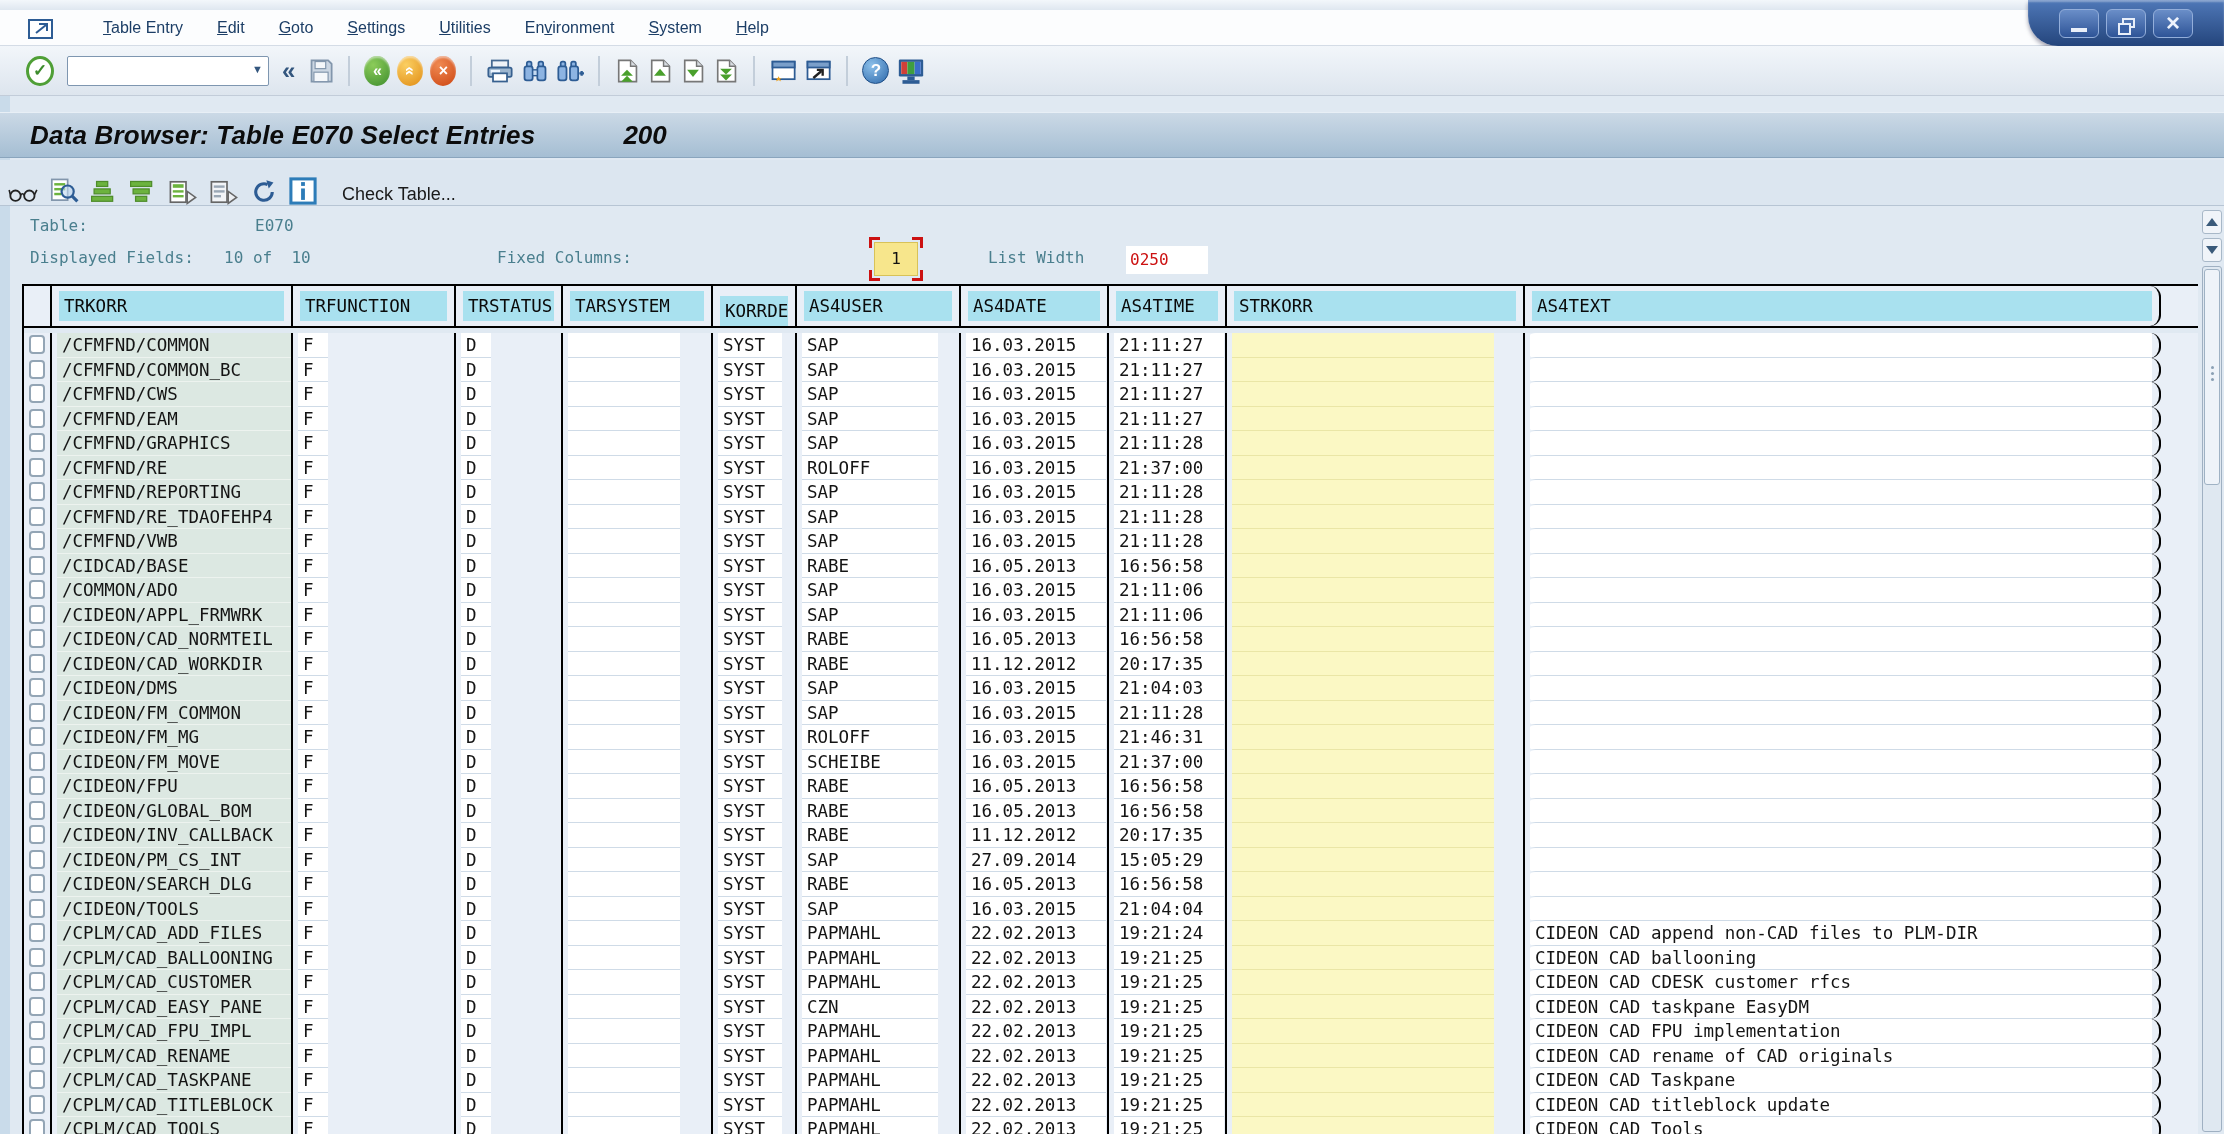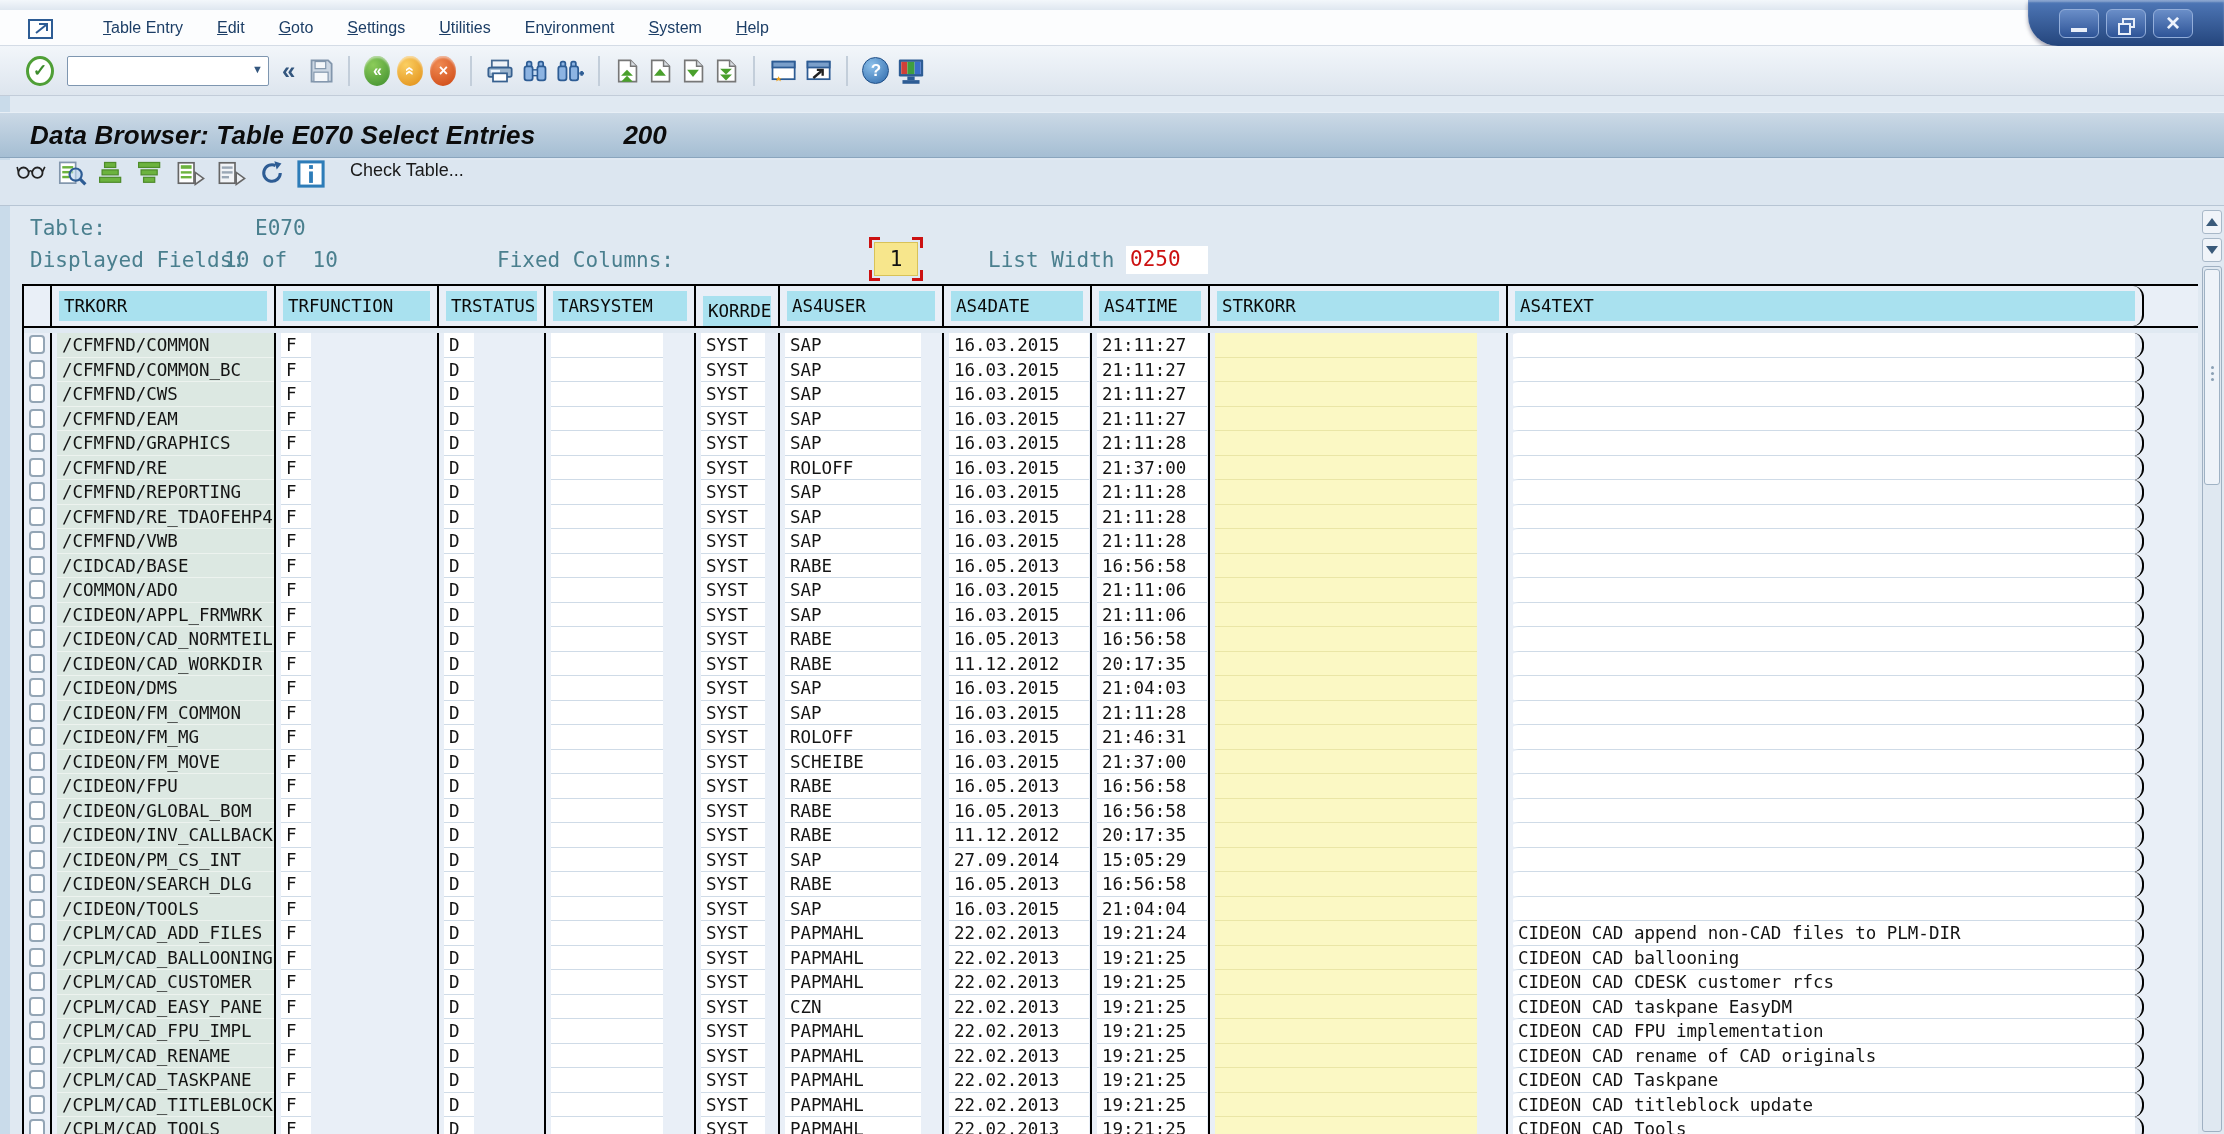--- a/index.html
+++ b/index.html
@@ -39,46 +39,46 @@
   .rot-up { display:inline-block; transform:rotate(90deg); }
   .tb-ic { display:flex; align-items:center; justify-content:center; cursor:pointer; }
   .help-circle { width:27px; height:27px; border-radius:50%; background:radial-gradient(circle at 35% 30%, #8cc0ea, #2d68aa); border:1px solid #1d4d86; color:#fff; font-weight:bold; font-size:17px; display:flex; align-items:center; justify-content:center; cursor:pointer; }
 
   
   .title-bar { position:absolute; left:0; top:112px; width:2224px; height:46px; background:linear-gradient(#cbd9e6,#a5bed3); border-top:1px solid #e8eff6; border-bottom:1px solid #8aa5bd; display:flex; align-items:center; }
   .title-text { font-size:26px; font-weight:bold; font-style:italic; color:#0c0c0c; margin-left:30px; letter-spacing:.2px; }
   .title-count { font-size:26px; font-weight:bold; font-style:italic; color:#0c0c0c; margin-left:88px; }
 
   
-  .app-toolbar { position:absolute; left:0; top:160px; width:2224px; height:46px; background:#dce6f0; border-bottom:1px solid #b7c5d4; display:flex; align-items:flex-start; padding-left:16px; gap:11px; }
+  .app-toolbar { position:absolute; left:0; top:160px; width:2224px; height:46px; background:#dce6f0; border-bottom:1px solid #b7c5d4; display:flex; align-items:flex-end; padding-left:8px; gap:11px; }
   .check-table { font-size:18px; color:#1a1a1a; margin-left:14px; cursor:pointer; }
 
   
-  .info-area { position:absolute; left:0; top:206px; width:2224px; height:78px; font-family:"DejaVu Sans Mono","Liberation Mono",monospace; font-size:21px; color:#4a7f8e; }
+  .info-area { position:absolute; left:0; top:206px; width:2224px; height:78px; font-family:"DejaVu Sans Mono","Liberation Mono",monospace; font-size:16px; color:#4a7f8e; }
   .info-area .abs { position:absolute; white-space:pre; }
   .fc-input { position:absolute; left:874px; top:36px; width:44px; height:34px; background:#f7e68c; border:1px solid #d8c258; color:#111; text-align:center; line-height:32px; cursor:text; }
   .corner { position:absolute; width:11px; height:11px; border:0 solid #cc1111; }
   .c-tl { left:-6px; top:-6px; border-left-width:3px; border-top-width:3px; }
   .c-tr { right:-6px; top:-6px; border-right-width:3px; border-top-width:3px; }
   .c-bl { left:-6px; bottom:-6px; border-left-width:3px; border-bottom-width:3px; }
   .c-br { right:-6px; bottom:-6px; border-right-width:3px; border-bottom-width:3px; }
   .lw-label { left:988px; top:42px; }
   .lw-box { position:absolute; left:1126px; top:40px; width:82px; height:28px; background:#fff; color:#cc1111; line-height:27px; padding-left:4px; cursor:text; }
 
   
   .sap-table { position:absolute; left:22px; top:284px; width:2176px; height:850px; border-left:2px solid #000; overflow:hidden; }
   .header-row { display:flex; height:44px; background:#e9eff7; border-top:2px solid #000; border-bottom:2px solid #000; align-items:center; }
   .hcell { height:100%; border-right:2px solid #000; display:flex; align-items:center; }
   .hdr-label { display:block; width:calc(100% - 14px); margin:0 7px; background:#a9e1ef; padding:5px 5px; font-family:"DejaVu Sans Mono","Liberation Mono",monospace; font-size:17.5px; color:#0a0a0a; white-space:pre; overflow:hidden; }
   .t-body { padding-top:5px; }
   .trow { display:flex; height:24.5px; background:#e9eff7; }
   .cell { height:100%; border-right:2px solid #000; overflow:hidden; }
   .field { margin-left:5px; height:100%; line-height:24px; font-family:"DejaVu Sans Mono","Liberation Mono",monospace; font-size:17.5px; color:#141414; background:#fff; border-bottom:1px solid #cfdbe7; padding-left:5px; white-space:pre; overflow:hidden; }
   .col-sel { width:28px; }
-  .col-trkorr { width:224px; }
+  .col-trkorr { width:241px; }
   .col-trfunction { width:163px; }
   .col-trstatus { width:107px; }
   .col-tarsystem { width:150px; }
   .col-korrdev { width:84px;align-items:flex-end; }
   .col-as4user { width:164px; }
   .col-as4date { width:148px; }
   .col-as4time { width:118px; }
   .col-strkorr { width:298px; }
   .col-as4text { width:636px;border-radius:11px; }
   .fld-trkorr { width:265px; background:#dce8e2; border-bottom-color:#edf3ef; }

